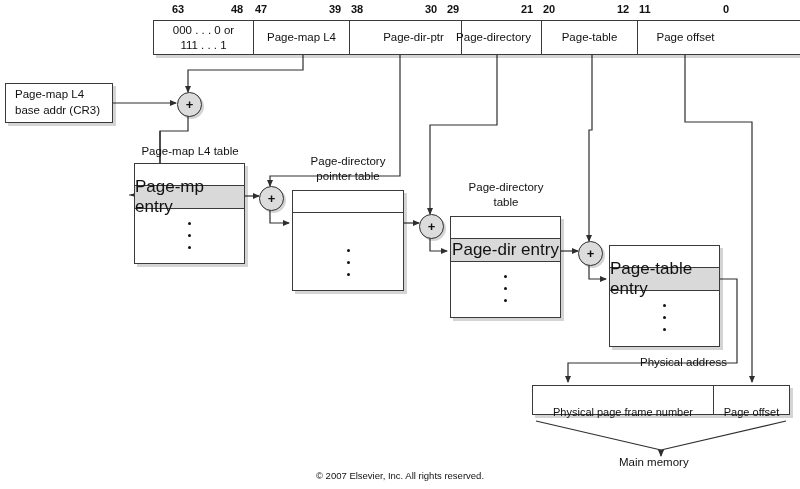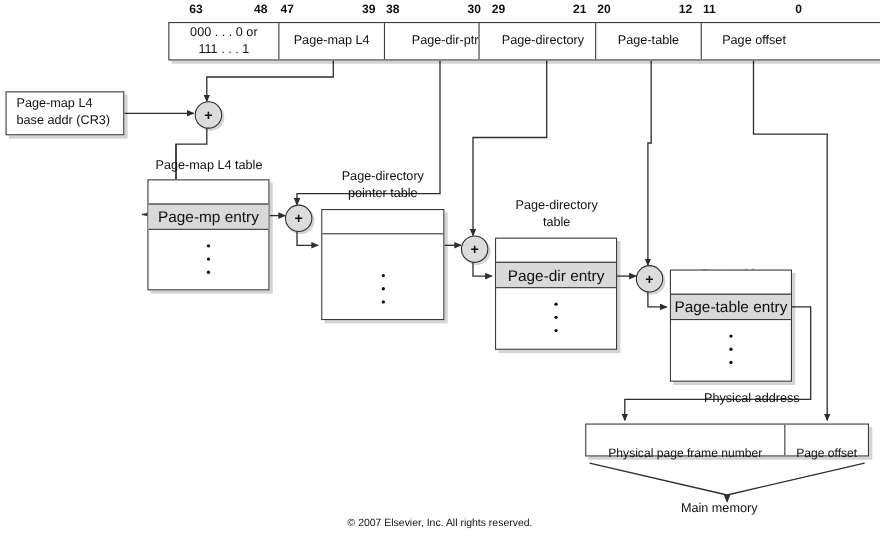--- a/index.html
+++ b/index.html
@@ -20,21 +20,21 @@
   .va-cell span{display:block;white-space:pre-line;text-align:center;line-height:1.3;}
 
   .bitlabel{position:absolute;top:3px;font-size:11px;color:#111;font-weight:bold;}
 
   
   .tbl{position:absolute;box-sizing:border-box;background:#fff;
        border:1px solid #3a3a3a;box-shadow:3px 3px 0 rgba(0,0,0,0.17);}
   .tbl .hdrrow{position:absolute;left:0;right:0;top:0;border-bottom:1px solid #3a3a3a;}
   .tbl .entry{position:absolute;left:0;right:0;background:#d9d9d9;
               border-top:1px solid #3a3a3a;border-bottom:1px solid #3a3a3a;
-              display:flex;align-items:center;justify-content:center;font-size:14px;}
+              display:flex;align-items:center;justify-content:center;font-size:17px;}
   .tbl .dots{position:absolute;left:0;right:0;display:flex;flex-direction:column;
              align-items:center;justify-content:center;gap:9px;}
   .tbl .dots i{display:block;width:3px;height:3px;border-radius:50%;background:#111;}
 
   .caption{position:absolute;font-size:11.5px;line-height:1.3;text-align:center;
            white-space:pre-line;color:#111;}
 
   .plusnode{position:absolute;width:23px;height:23px;border-radius:50%;
             background:#dcdcdc;border:1.6px solid #2e2e2e;
             box-shadow:2px 2px 0 rgba(0,0,0,0.17);
@@ -117,21 +117,21 @@
   <div class="bitlabel" style="left:723px;">0</div>
 
   <div class="box" id="va-bar">
     <div class="va-cell" style="left:0px;width:100px;">
       <span>000 . . . 0 or
 111 . . . 1</span>
       </div>
     <div class="va-cell" style="left:100px;width:96px;">
       <span>Page-map L4</span>
       </div>
-    <div class="va-cell" style="left:186px;width:96px;justify-content:flex-end;">
+    <div class="va-cell" style="left:212px;width:96px;">
       <span>Page-dir-ptr</span>
       </div>
     <div class="va-cell" style="left:292px;width:96px;">
       <span>Page-directory</span>
       </div>
     <div class="va-cell" style="left:388px;width:96px;">
       <span>Page-table</span>
       </div>
     <div class="va-cell" style="left:484px;width:95px;">
       <span>Page offset</span>

